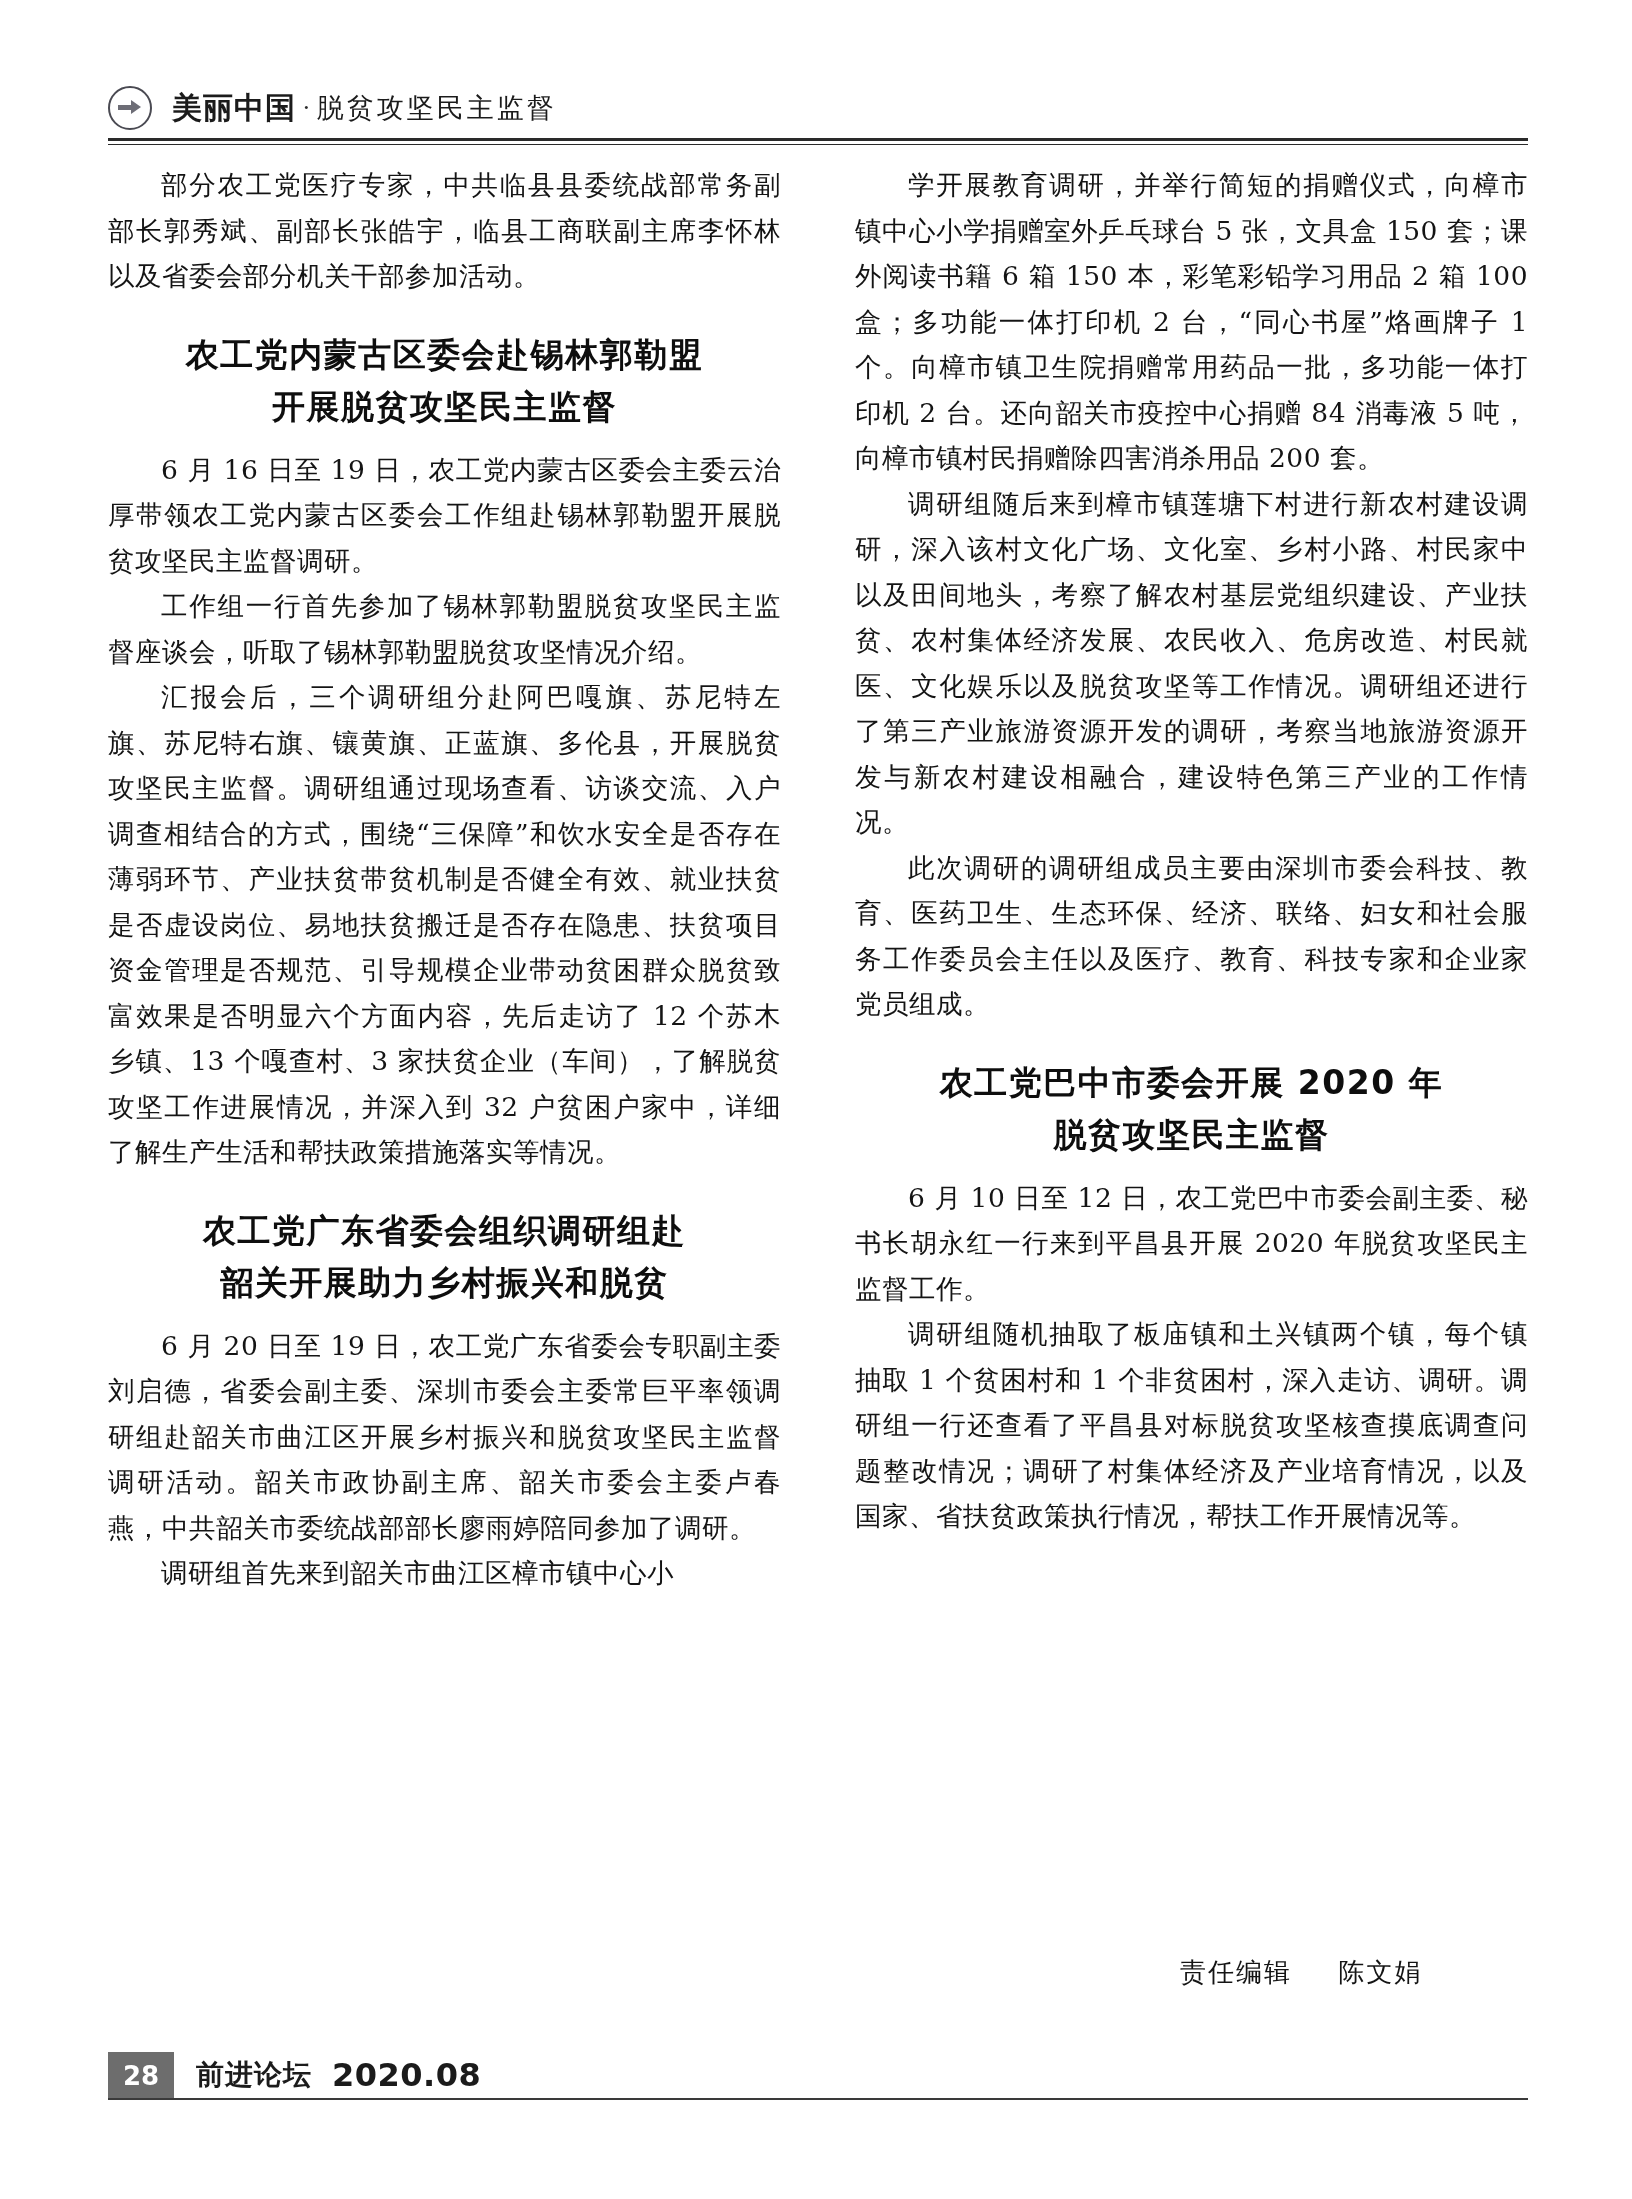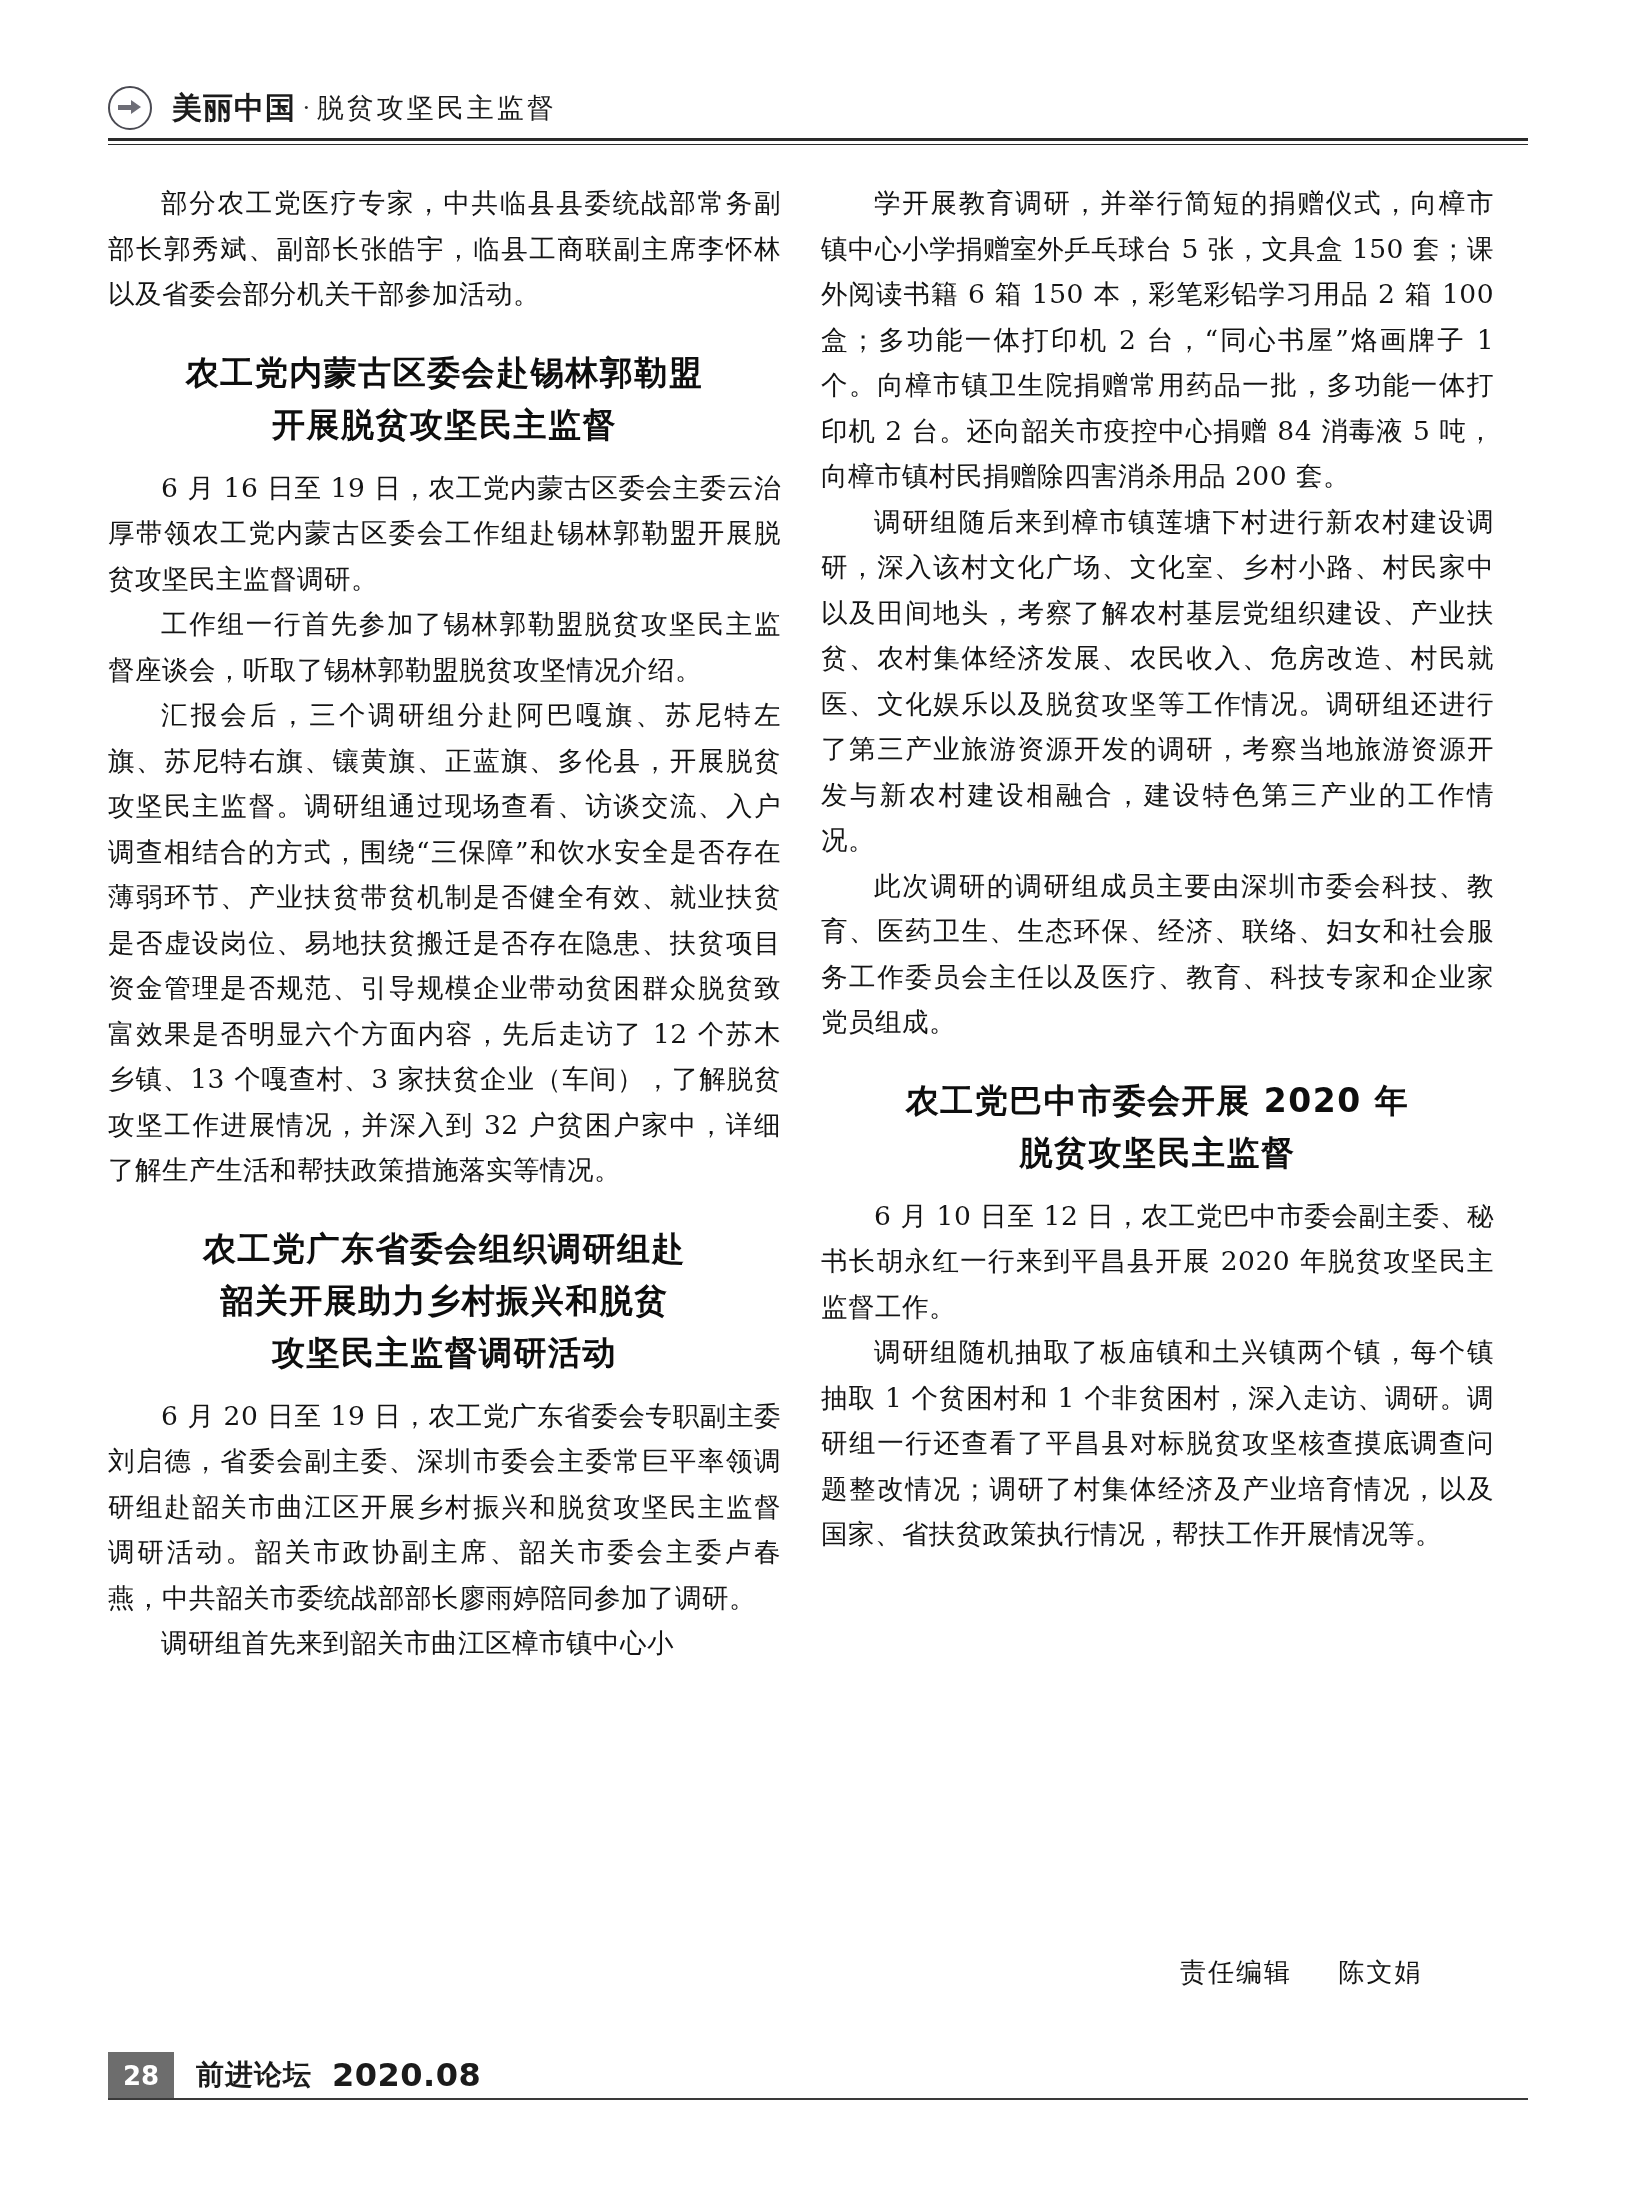--- a/index.html
+++ b/index.html
@@ -97,25 +97,25 @@
     top: 144px;
     width: 1420px;
     height: 0;
     border-top: 1px solid #2a2a2a;
   }
 
   
   .cols {
     position: absolute;
     left: 108px;
-    top: 180px;
+    top: 162px;
     width: 1420px;
     height: 1800px;
     display: flex;
-    gap: 40px;
+    gap: 74px;
   }
   .col {
     width: 673px;
     flex: 0 0 673px;
   }
 
   p.body {
     margin: 0;
     font-family: "DejaVu Serif", "Liberation Serif", serif;
     font-size: 26.5px;
@@ -230,21 +230,20 @@
         <span class="ln">开展脱贫攻坚民主监督</span>
       </h2>
 
       <p class="body">6 月 16 日至 19 日，农工党内蒙古区委会主委云治厚带领农工党内蒙古区委会工作组赴锡林郭勒盟开展脱贫攻坚民主监督调研。</p>
       <p class="body">工作组一行首先参加了锡林郭勒盟脱贫攻坚民主监督座谈会，听取了锡林郭勒盟脱贫攻坚情况介绍。</p>
       <p class="body">汇报会后，三个调研组分赴阿巴嘎旗、苏尼特左旗、苏尼特右旗、镶黄旗、正蓝旗、多伦县，开展脱贫攻坚民主监督。调研组通过现场查看、访谈交流、入户调查相结合的方式，围绕“三保障”和饮水安全是否存在薄弱环节、产业扶贫带贫机制是否健全有效、就业扶贫是否虚设岗位、易地扶贫搬迁是否存在隐患、扶贫项目资金管理是否规范、引导规模企业带动贫困群众脱贫致富效果是否明显六个方面内容，先后走访了 12 个苏木乡镇、13 个嘎查村、3 家扶贫企业（车间），了解脱贫攻坚工作进展情况，并深入到 32 户贫困户家中，详细了解生产生活和帮扶政策措施落实等情况。</p>
 
       <h2 class="arthead">
         <span class="ln">农工党广东省委会组织调研组赴</span>
         <span class="ln">韶关开展助力乡村振兴和脱贫</span>
-        <span class="ln">攻坚民主监督调研活动</span>
       </h2>
 
       <p class="body">6 月 20 日至 19 日，农工党广东省委会专职副主委刘启德，省委会副主委、深圳市委会主委常巨平率领调研组赴韶关市曲江区开展乡村振兴和脱贫攻坚民主监督调研活动。韶关市政协副主席、韶关市委会主委卢春燕，中共韶关市委统战部部长廖雨婷陪同参加了调研。</p>
       <p class="body">调研组首先来到韶关市曲江区樟市镇中心小</p>
 
     </div>
 
     <div class="col">
 
       <p class="body">学开展教育调研，并举行简短的捐赠仪式，向樟市镇中心小学捐赠室外乒乓球台 5 张，文具盒 150 套；课外阅读书籍 6 箱 150 本，彩笔彩铅学习用品 2 箱 100 盒；多功能一体打印机 2 台，“同心书屋”烙画牌子 1 个。向樟市镇卫生院捐赠常用药品一批，多功能一体打印机 2 台。还向韶关市疫控中心捐赠 84 消毒液 5 吨，向樟市镇村民捐赠除四害消杀用品 200 套。</p>

